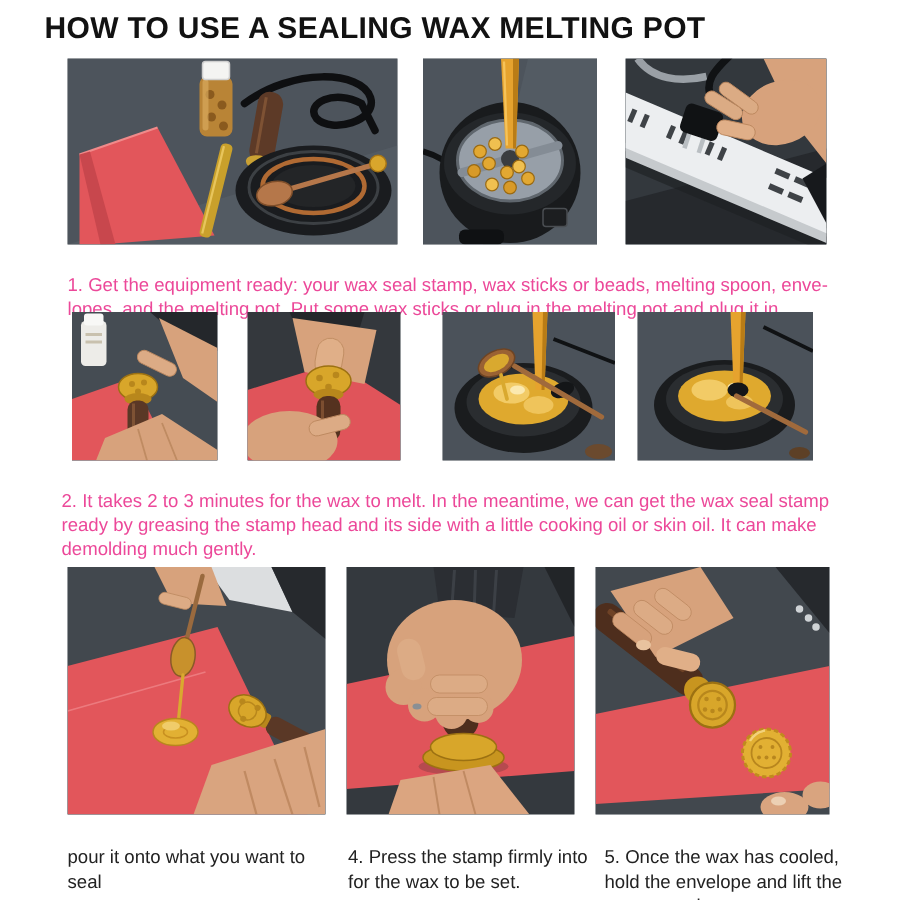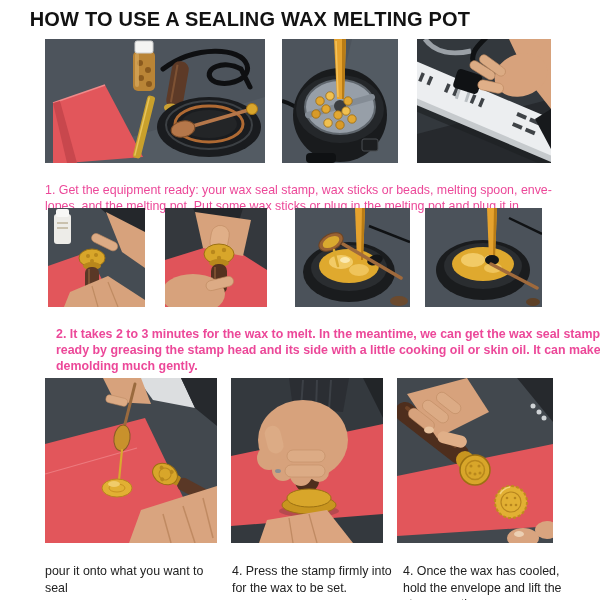--- a/index.html
+++ b/index.html
@@ -244,21 +244,21 @@
       <g>
         <polygon points="62,0 72,0 70,50 64,50" fill="#e6a32e"></polygon>
         <polygon points="69,0 72,0 70,50 68,50" fill="#b97c16"></polygon>
         <ellipse cx="67" cy="52" rx="7" ry="5" fill="#141618"></ellipse>
       </g>
       <line x1="66" y1="56" x2="112" y2="80" stroke="#a06a3c" stroke-width="3.5" stroke-linecap="round"></line>
       <ellipse cx="108" cy="94" rx="7" ry="4" fill="#5d4026"></ellipse>
     </svg>
   </figure>
 
-  <p class="steptext" style="left:56px;top:314px;font-weight:bold;">
+  <p class="steptext" style="left:41px;top:314px;">
     <span class="line">2. It takes 2 to 3 minutes for the wax to melt. In the meantime, we can get the wax seal stamp</span>
     <span class="line">ready by greasing the stamp head and its side with a little cooking oil or skin oil. It can make</span>
     <span class="line">demolding much gently.</span>
   </p>
 
   <figure class="photo" style="left:45px;top:378px;width:172px;height:165px;margin:0;">
     <svg viewBox="0 0 172 165" role="img" aria-label="Pouring melted wax from the spoon onto a red envelope">
       <rect x="0" y="0" width="172" height="165" fill="#42484e"></rect>
       <g>
         <polygon points="0,66 100,40 160,165 0,165" fill="#e2565b"></polygon>
@@ -388,18 +388,18 @@
 
   <p class="caption" style="left:45px;top:551px;">
     <span class="line">pour it onto what you want to</span>
     <span class="line">seal</span>
   </p>
   <p class="caption" style="left:232px;top:551px;">
     <span class="line">4. Press the stamp firmly into</span>
     <span class="line">for the wax to be set.</span>
   </p>
   <p class="caption" style="left:403px;top:551px;">
-    <span class="line">4. Once the wax has cooled,</span>
+    <span class="line">5. Once the wax has cooled,</span>
     <span class="line">hold the envelope and lift the</span>
     <span class="line">stamp gently.</span>
   </p>
 
 </div>
 
 </body></html>

